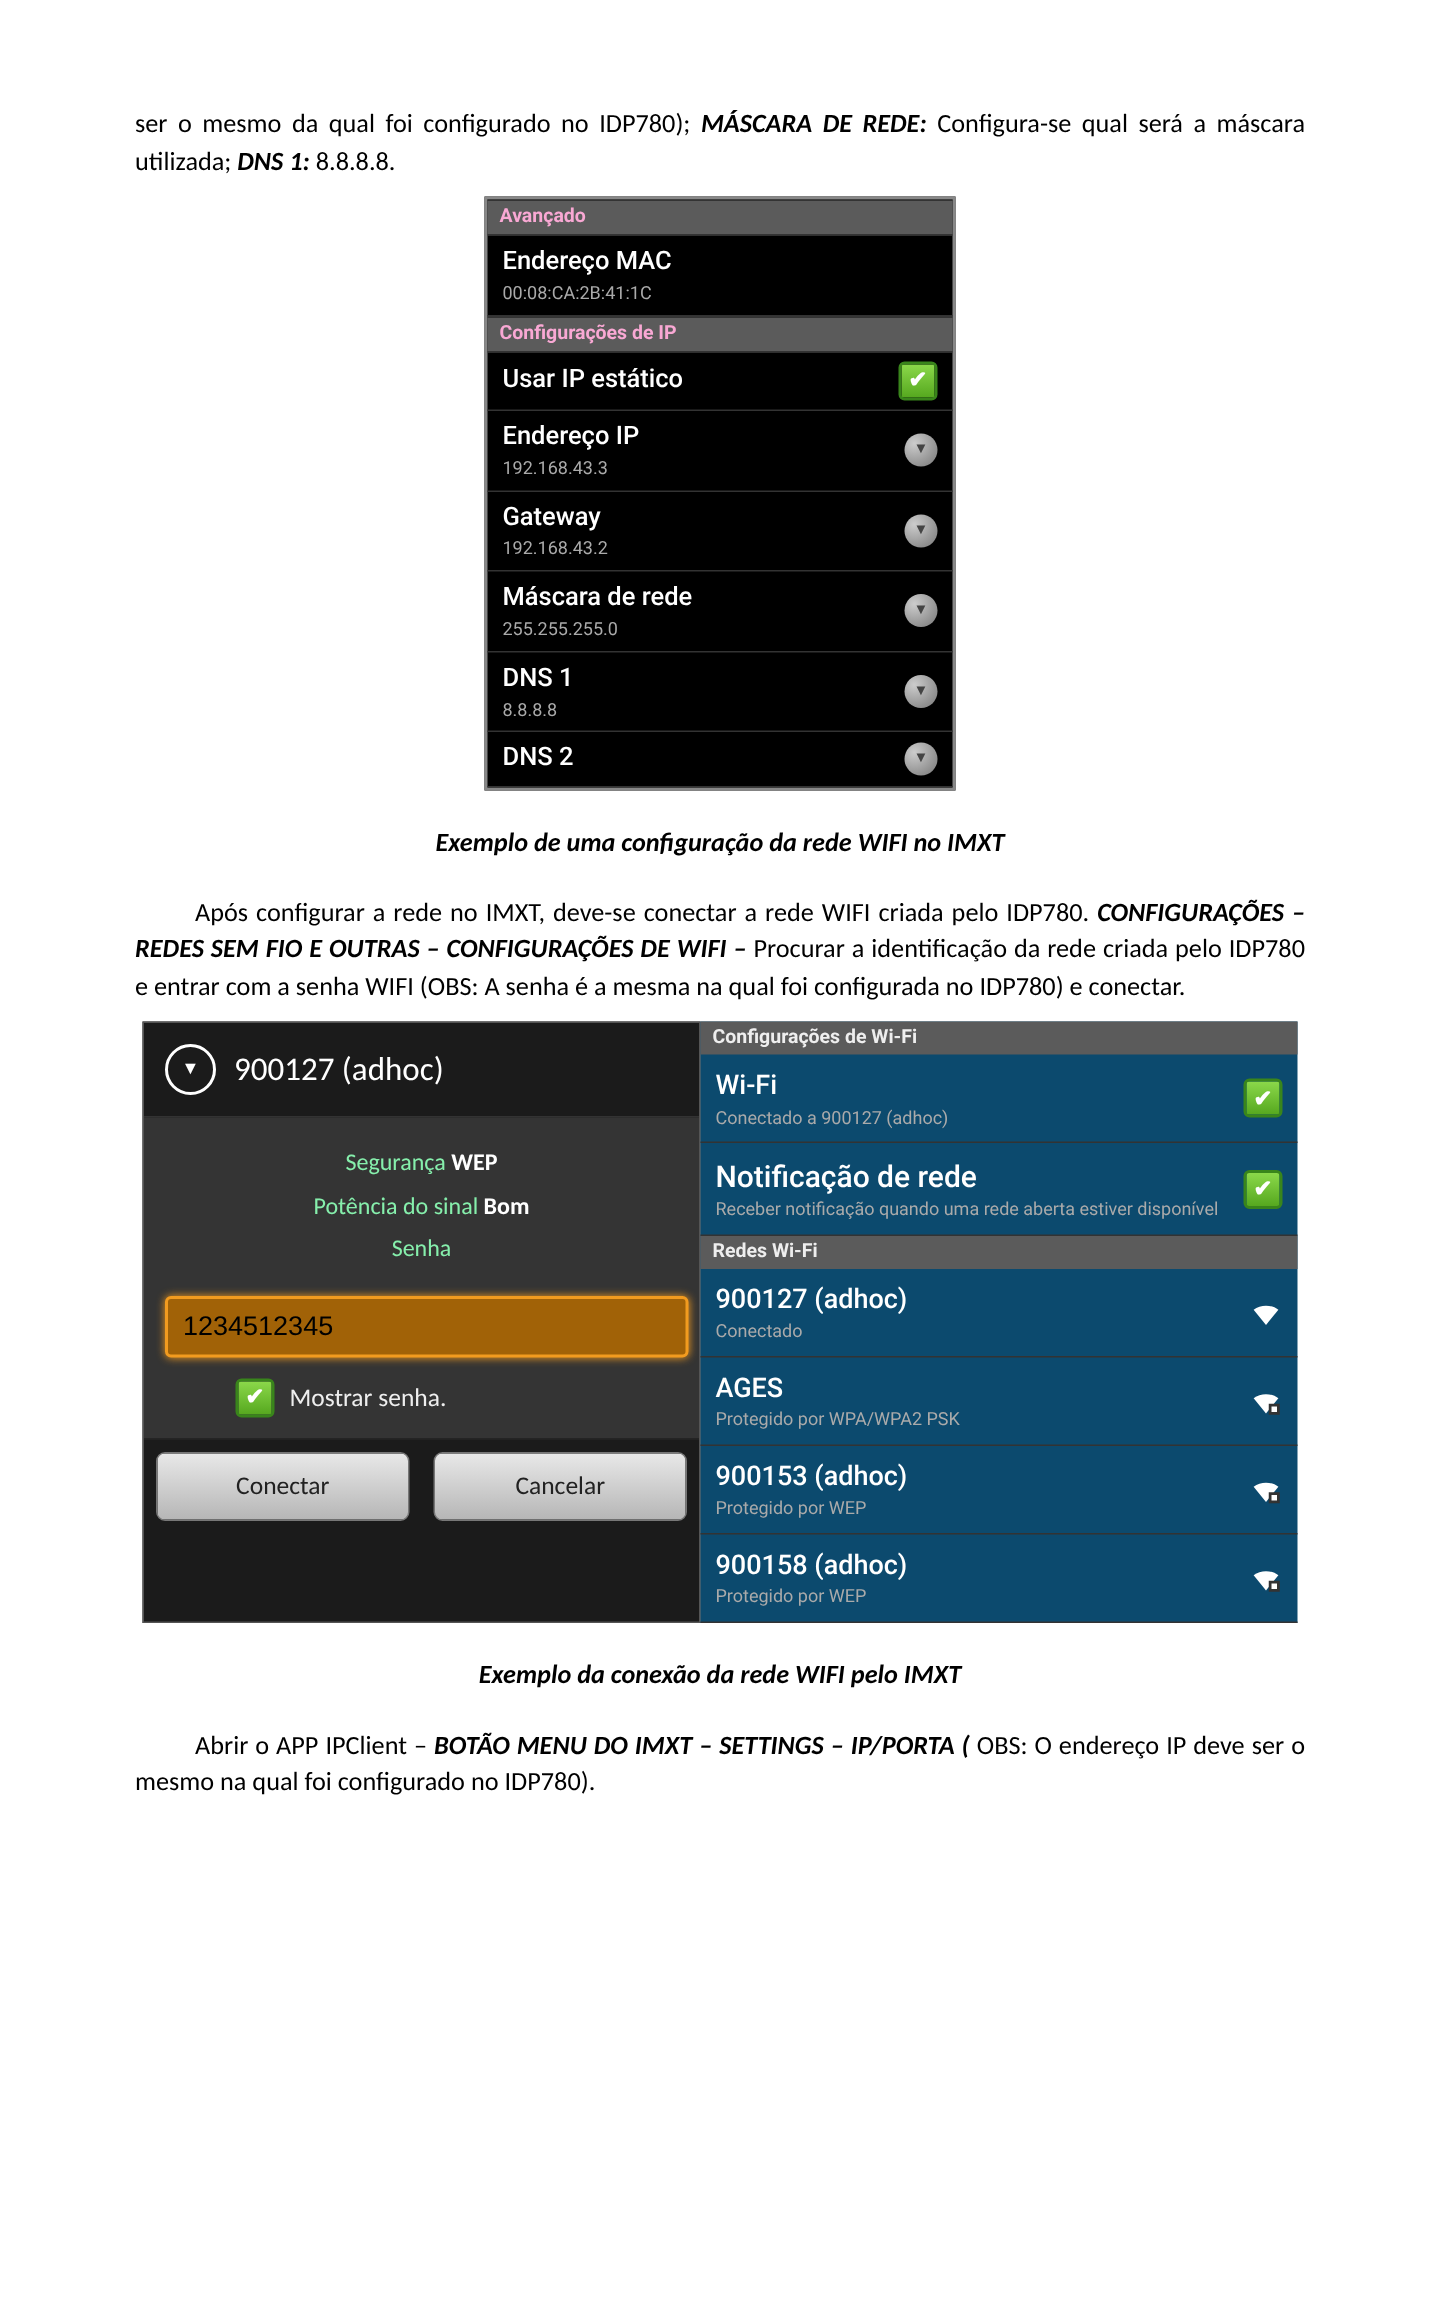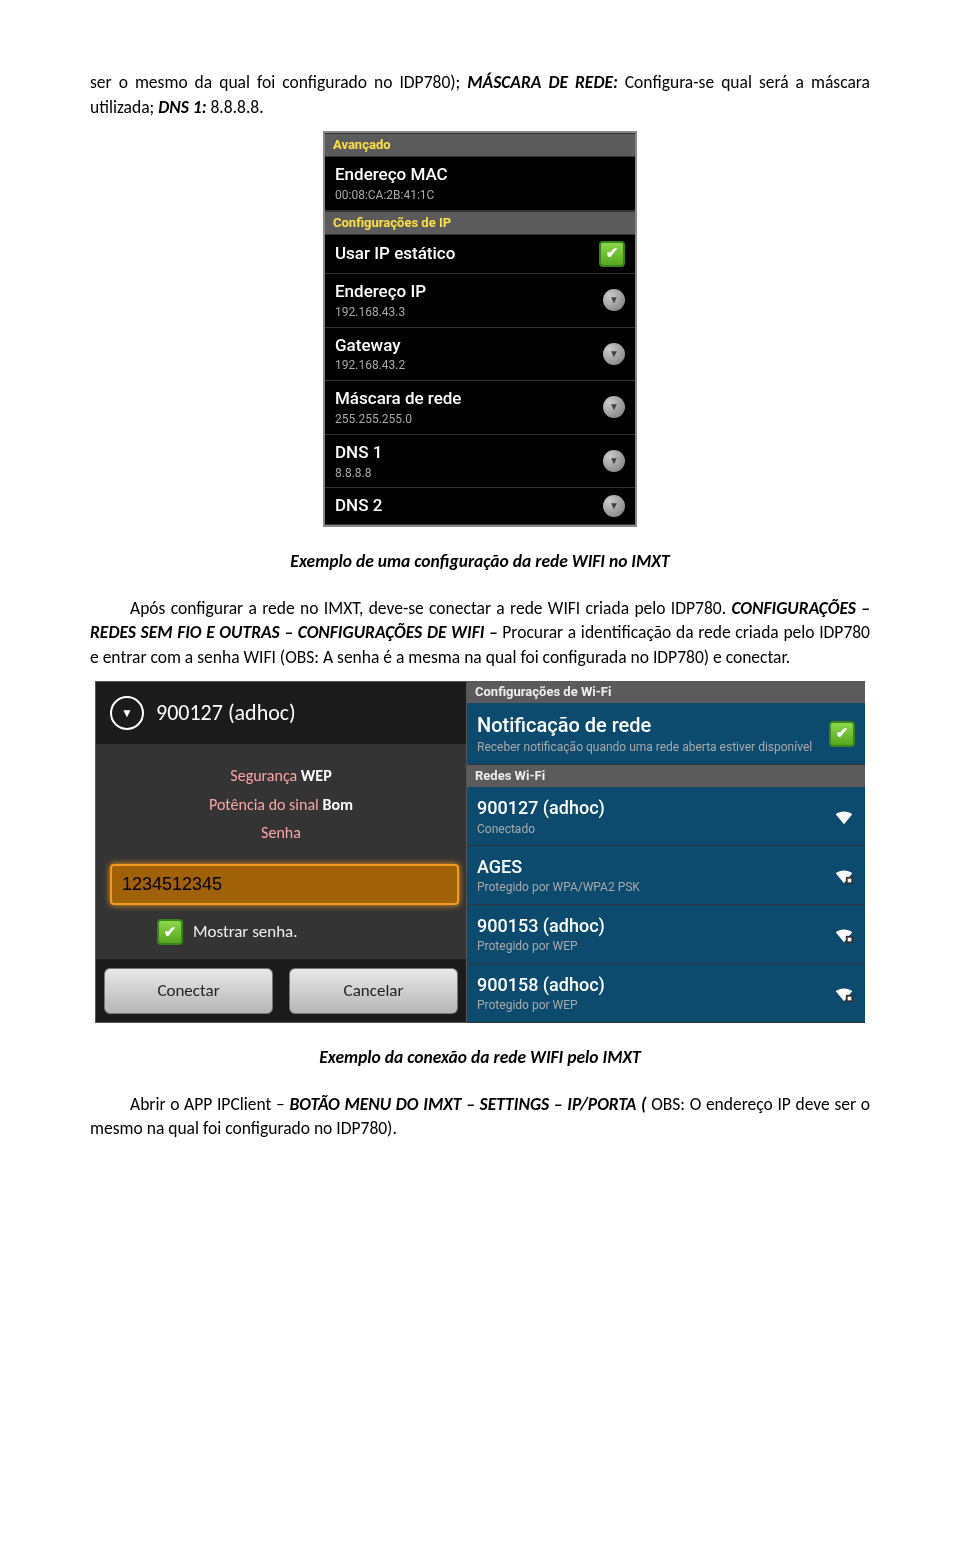--- a/index.html
+++ b/index.html
@@ -14,40 +14,40 @@
   }
   p.body { margin: 0 0 12px 0; text-align: justify; }
   p.caption { font-style: italic; font-weight: bold; text-align: center; margin: 22px 0; }
   p.caption2 { font-style: italic; font-weight: bold; text-align: center; margin: 22px 0; }
   .bold { font-weight: bold; font-style: italic; }
   .screenshot-container { text-align: center; margin: 10px 0 0 0; }
   .pair { display: flex; justify-content: center; gap: 0; }
   
   
   .android { background:#000; width:310px; margin:0 auto; text-align:left; color:#fff; font-family: Roboto, Arial, sans-serif; border:2px solid #888; }
-  .android .section-header { background:#5b5b5b; color:#fde047; font-size:13px; font-weight:bold; padding:2px 8px; border-top:1px solid #333; border-bottom:1px solid #333;}
+  .android .section-header { background:#5b5b5b; color:#f9a8d4; font-size:13px; font-weight:bold; padding:2px 8px; border-top:1px solid #333; border-bottom:1px solid #333;}
   .android .row { display:flex; align-items:center; padding:6px 10px; border-bottom:1px solid #333; }
   .android .row .txt { flex:1; }
   .android .row .title { font-size:17px; font-weight:500; }
   .android .row .sub { font-size:12px; color:#aaa; }
   .check { width:22px; height:22px; border:2px solid #888; border-radius:4px; background:#222; display:flex; align-items:center; justify-content:center; }
   .check.on { background:linear-gradient(#8bd84a,#56a81f); border-color:#39851b; }
   .check.on::after { content:"✔"; color:#fff; font-size:15px; font-weight:bold;}
   .arrow-disc { width:22px; height:22px; border-radius:50%; background: radial-gradient(circle at 30% 30%, #ccc, #777); display:flex; align-items:center; justify-content:center; color:#fff; font-size:9px; }
   .arrow-disc::after { content:"▼"; color:#444; font-size:10px; }
   
   
   .popup { width:370px; background:#1b1b1b; border:1px solid #555; }
   .popup .pheader { display:flex; align-items:center; padding:14px; border-bottom:1px solid #333;}
   .chev { width:30px; height:30px; border:2px solid #fff; border-radius:50%; display:flex; align-items:center; justify-content:center; margin-right:12px;}
   .chev::after { content:"▼"; color:#fff; font-size:12px;}
   .popup .pheader .pt { font-size:22px; color:#fff; }
   .popup .pbody { background:#343434; padding:14px; color:#eee; font-size:16px; }
   .popup .pbody .line { margin:6px 0; }
-  .popup .pbody .lbl { color:#fca5a5; }
+  .popup .pbody .lbl { color:#86efac; }
   .popup .pbody .val { color:#fff; font-weight:bold; }
   .pw { width:95%; margin-top:14px; padding:8px 10px; font-size:18px; border:2px solid #f29b1f; border-radius:4px; background:#a16207; color:#000; box-shadow: 0 0 6px #f29b1f;}
   .showpw { display:flex; align-items:center; margin-top:14px; font-size:17px;margin-left:47px; }
   .showpw .check { margin-right:10px; }
   .btnrow { display:flex; border-top:1px solid #222; }
   .btnrow .btn { flex:1; margin:8px; padding:10px 0; text-align:center; font-size:17px; background:linear-gradient(#e8e8e8,#b6b6b6); border:1px solid #777; border-radius:6px; color:#222;}
   
   
   .wifiset { width:398px; background:#0c4a6e; text-align:left; color:#fff; font-family: Roboto, Arial, sans-serif; }
   .wifiset .section-header { background:#5b5b5b; color:#eee; font-size:13px; font-weight:bold; padding:2px 8px; }
@@ -159,20 +159,27 @@
       <div class="btnrow">
         <div class="btn">Conectar</div>
         <div class="btn">Cancelar</div>
       </div>
     </div>
 
     <div class="wifiset">
       <div class="section-header">Configurações de Wi-Fi</div>
       <div class="row">
         <div class="txt">
+          <div class="title">Wi-Fi</div>
+          <div class="sub">Conectado a 900127 (adhoc)</div>
+        </div>
+        <div class="check on"></div>
+      </div>
+      <div class="row">
+        <div class="txt">
           <div class="title" style="font-size:20px;">Notificação de rede</div>
           <div class="sub">Receber notificação quando uma rede aberta estiver disponível</div>
         </div>
         <div class="check on"></div>
       </div>
       <div class="section-header">Redes Wi-Fi</div>
       <div class="row">
         <div class="txt">
           <div class="title">900127 (adhoc)</div>
           <div class="sub">Conectado</div>

